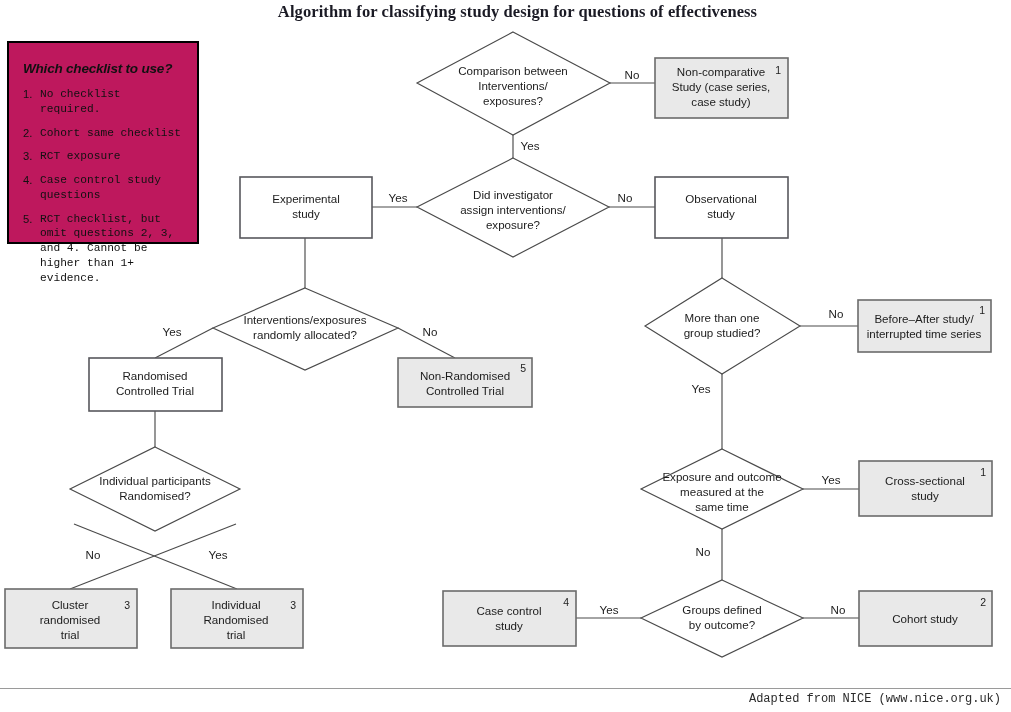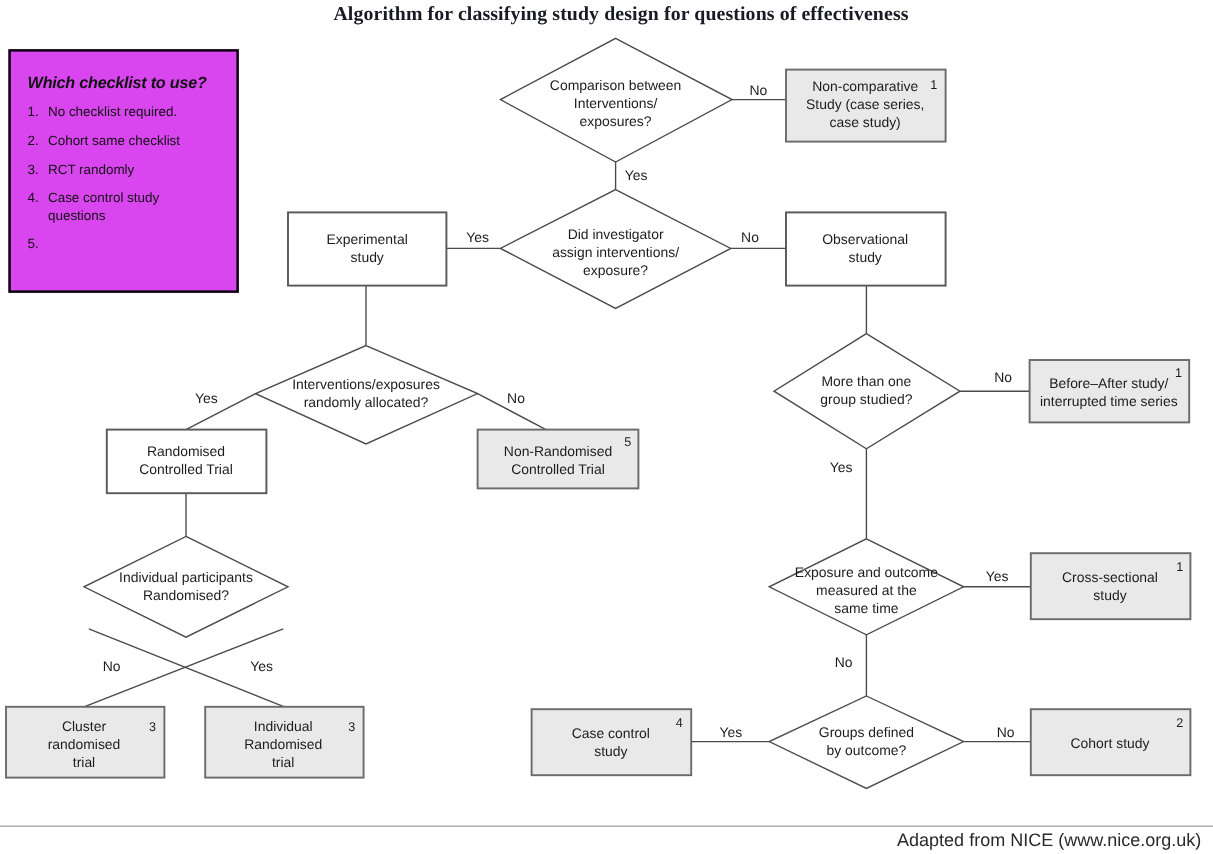--- a/index.html
+++ b/index.html
@@ -29,21 +29,21 @@
     padding-left: 12px;
   }
   
   #checklist {
     position: absolute;
     left: 7px;
     top: 41px;
     width: 192px;
     height: 203px;
     border: 2.2px solid #000000;
-    background: #d946ef;
+    background: #be185d;
     box-sizing: border-box;
     padding: 18px 14px 0 14px;
   }
   #checklist h2 {
     margin: 0 0 11px 0;
     font-size: 13.5px;
     font-style: italic;
     font-weight: bold;
     color: #111111;
     letter-spacing: -0.2px;
@@ -59,20 +59,21 @@
     font-size: 11.2px;
     color: #111111;
     line-height: 1.32;
   }
   #checklist li .num {
     width: 17px;
     flex: 0 0 17px;
   }
   #checklist li .txt {
     flex: 1 1 auto;
+    font-family: Liberation Mono, monospace;
   }
   
   #flow {
     position: absolute;
     left: 0;
     top: 0;
     width: 1011px;
     height: 712px;
   }
   .nodebox {
@@ -121,22 +122,23 @@
     left: 0;
     top: 688px;
     width: 1011px;
     height: 1px;
     background: #9a9a9a;
   }
   #footer {
     position: absolute;
     right: 10px;
     top: 692px;
-    font-size: 15px;
+    font-size: 12px;
     color: #2a2a2a;
+    font-family: Liberation Mono, monospace;
   }
 </style>
 </head>
 <body>
 
 <div id="page">
 
   <div id="title">Algorithm for classifying study design for questions of effectiveness</div>
 
   <div id="checklist">
@@ -145,28 +147,29 @@
       <li>
         <span class="num">1.</span>
         <span class="txt">No checklist required.</span>
       </li>
       <li>
         <span class="num">2.</span>
         <span class="txt">Cohort same checklist</span>
       </li>
       <li>
         <span class="num">3.</span>
-        <span class="txt">RCT randomly</span>
+        <span class="txt">RCT exposure</span>
       </li>
       <li>
         <span class="num">4.</span>
         <span class="txt">Case control study questions</span>
       </li>
       <li>
         <span class="num">5.</span>
+        <span class="txt">RCT checklist, but omit questions 2, 3, and 4. Cannot be higher than 1+ evidence.</span>
       </li>
     </ol>
   </div>
 
   <svg id="flow" viewBox="0 0 1011 712">
 
     <g>
 
       <path class="conn" d="M610,83 L655,83"></path>
 

